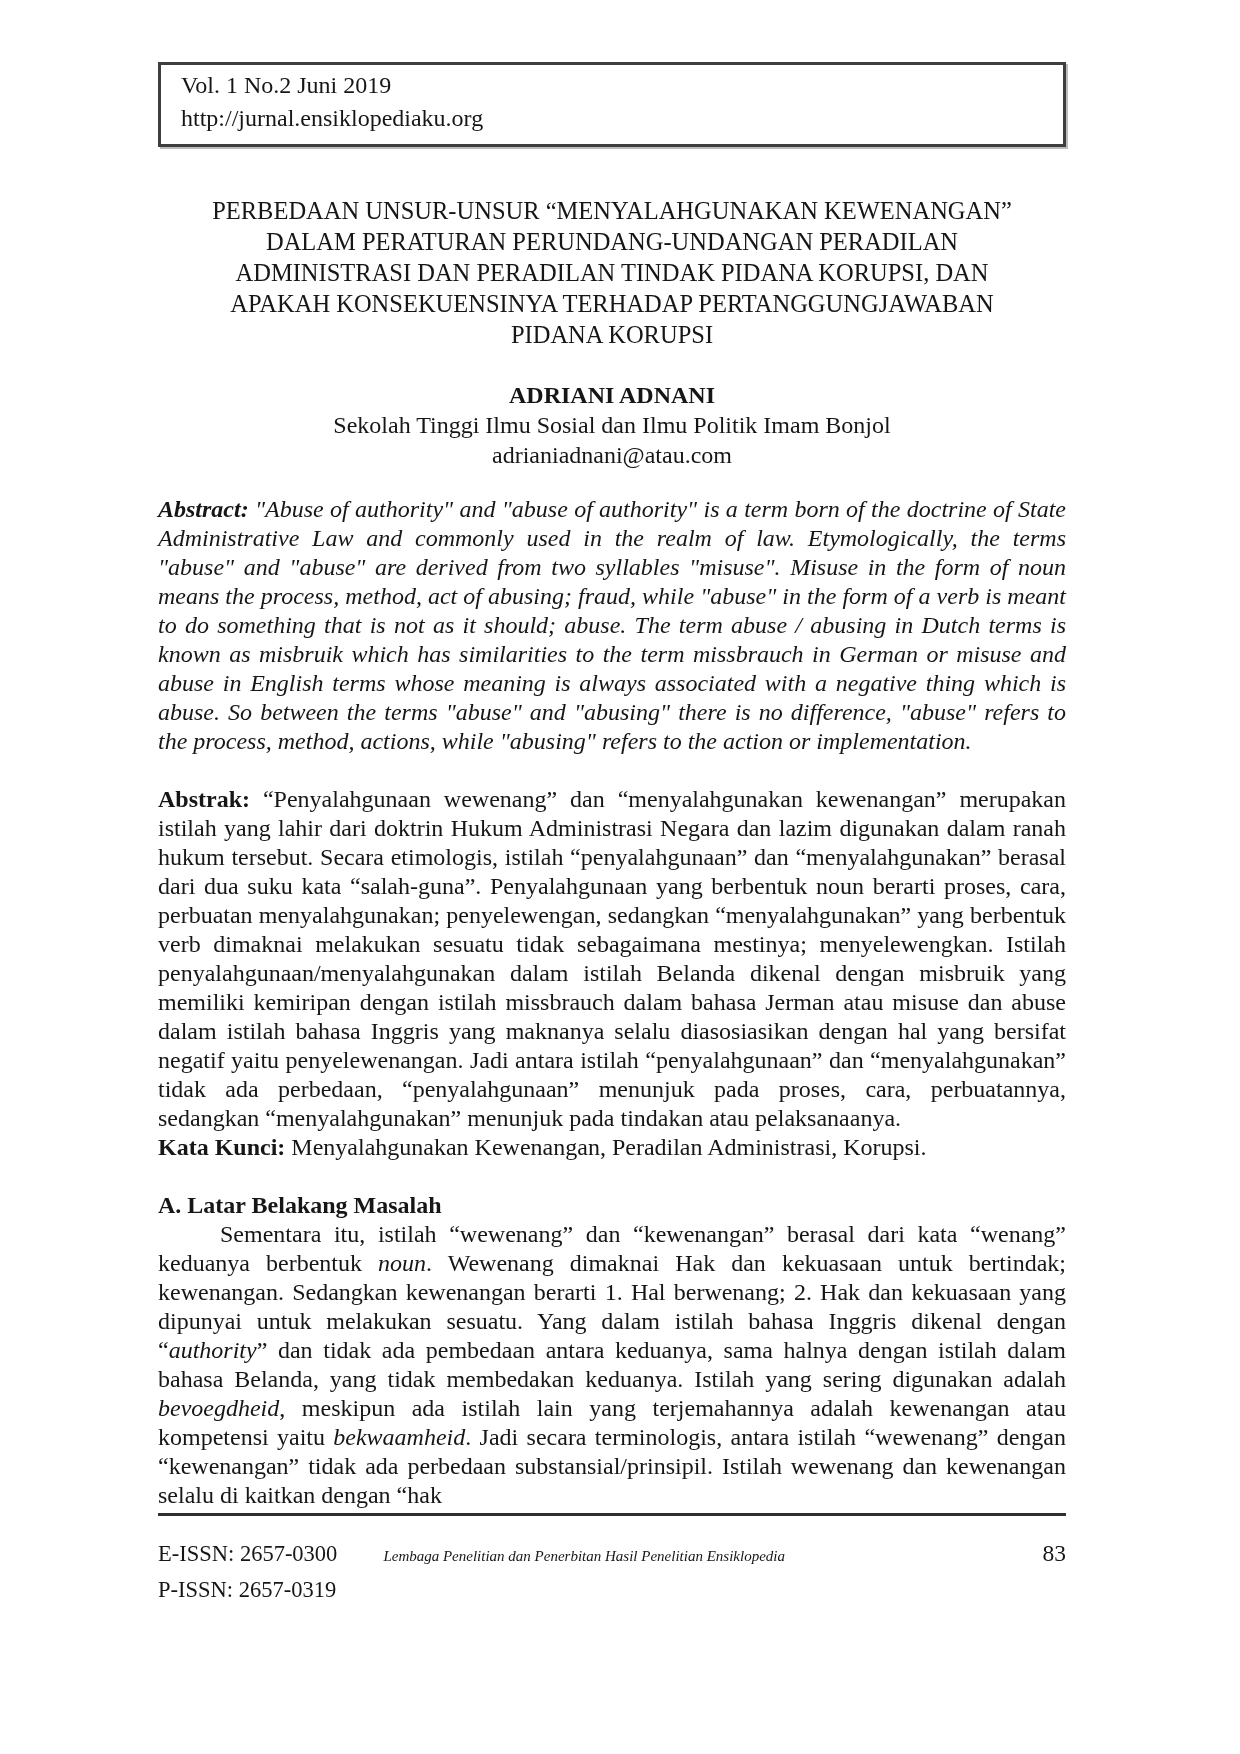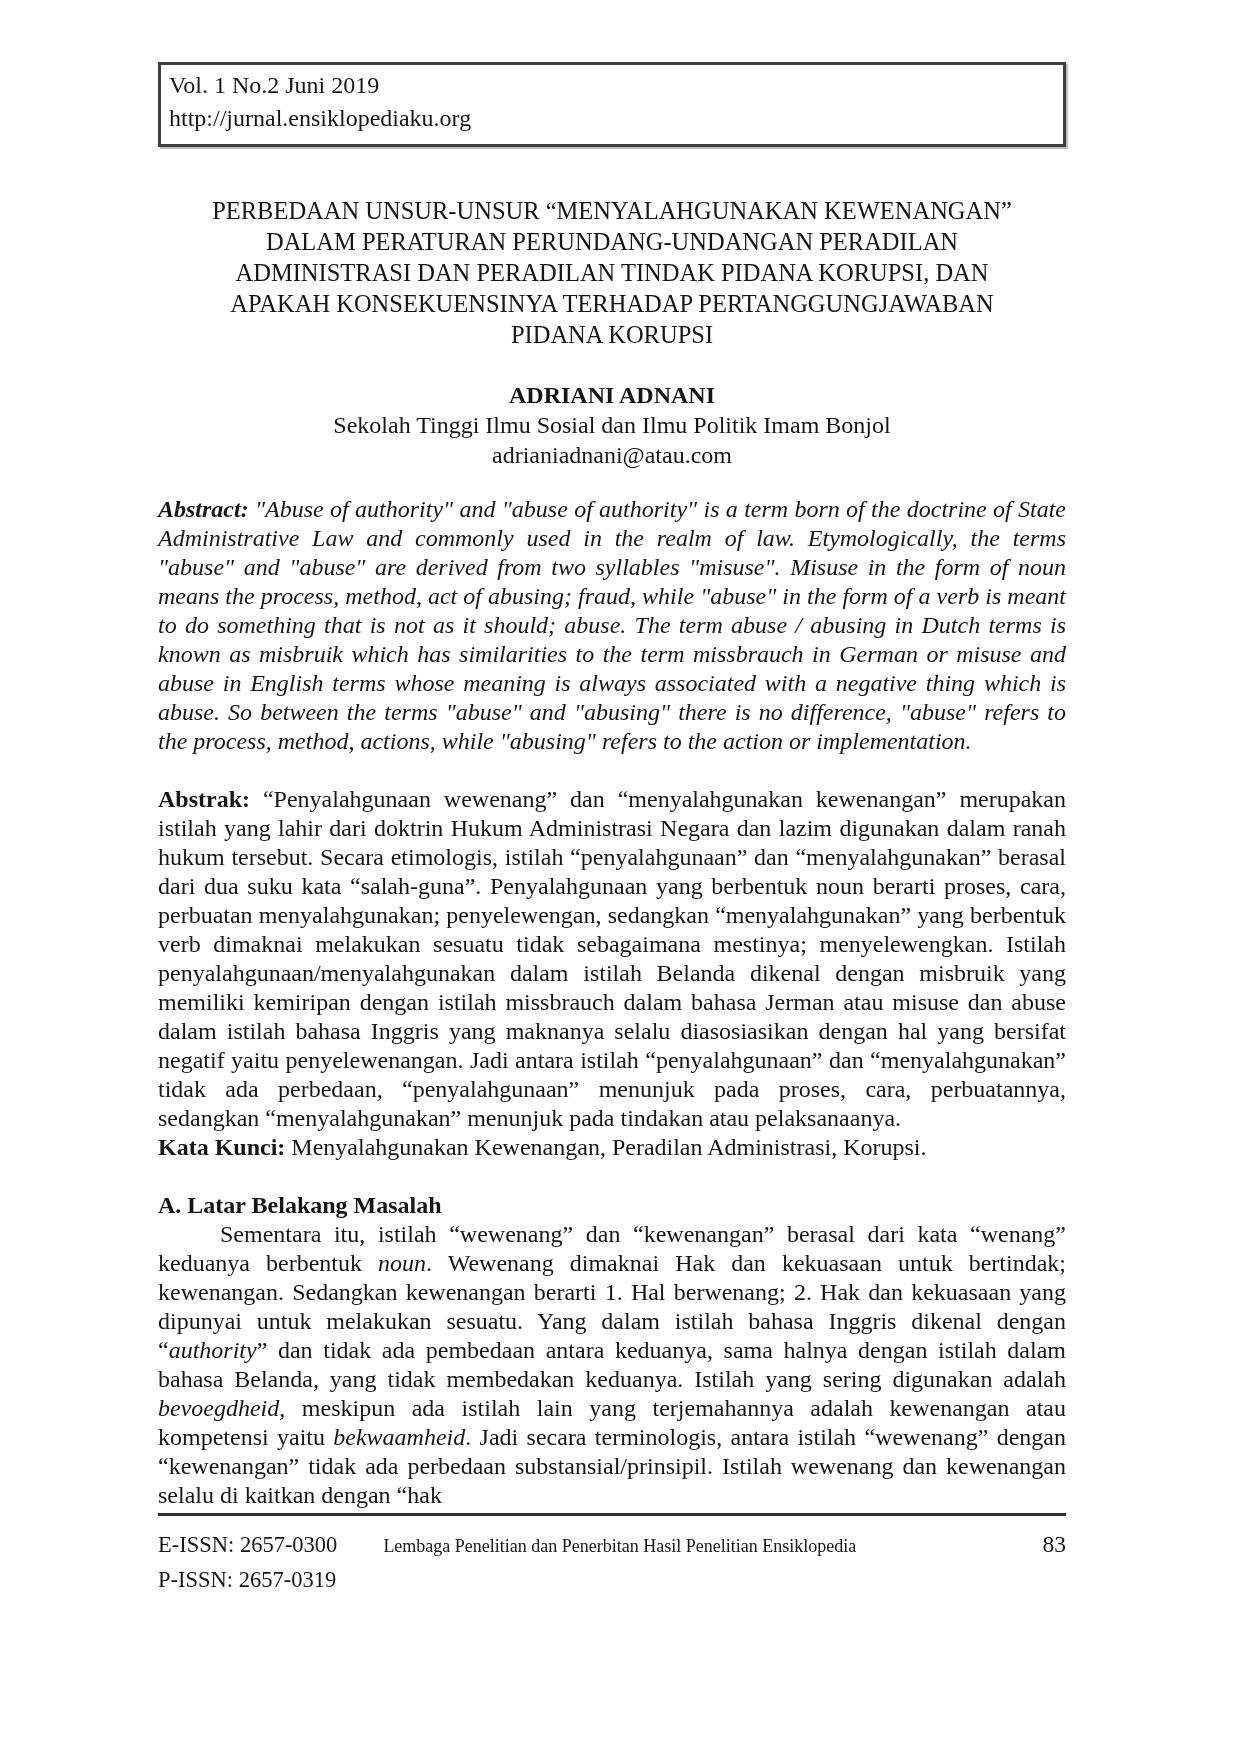--- a/index.html
+++ b/index.html
@@ -8,21 +8,21 @@
     background:#ffffff; color:#161616;
     font-family:"Liberation Serif", serif;
     overflow:hidden;
   }
   .content { position:absolute; left:158px; top:0; width:908px; }
 
   .header-box {
     margin-top:62px;
     border:3px solid #3e3e3e;
     box-shadow:2px 2px 0 #bdbdbd;
-    padding:4px 12px 9px 8px;
+    padding:4px 12px 9px 20px;
     font-size:24px; line-height:33px;
   }
   .header-row { display:flex; justify-content:space-between; }
 
   .title {
     margin:48px 0 0 0;
     text-align:center;
     font-size:24.5px; line-height:31px;
     font-weight:normal;
   }
@@ -39,25 +39,25 @@
   .gap-top { margin-top:29px; }
 
   .section-heading { margin:28px 0 0 0; font-size:24px; line-height:30px; font-weight:bold;font-family:Liberation Serif, serif; }
   .para.indent { text-indent:62px; }
 
   .run-i { font-style:italic; }
 
   .footer {
     margin-top:3px;
     border-top:3px solid #2f2f2f;
-    padding-top:12px;
+    padding-top:21px;
     font-size:22.5px; line-height:33px;
   }
   .footer-row1 { display:flex; align-items:baseline; }
-  .publisher { flex:1; margin-left:46px; font-size:18px; }
+  .publisher { flex:1; margin-left:46px; font-size:15px;font-style:italic; }
   .pagenum { font-size:23.5px; }
 </style>
 </head>
 <body>
 
 <div class="page">
   <div class="content">
 
     <div class="header-box">
       <div class="header-row">

